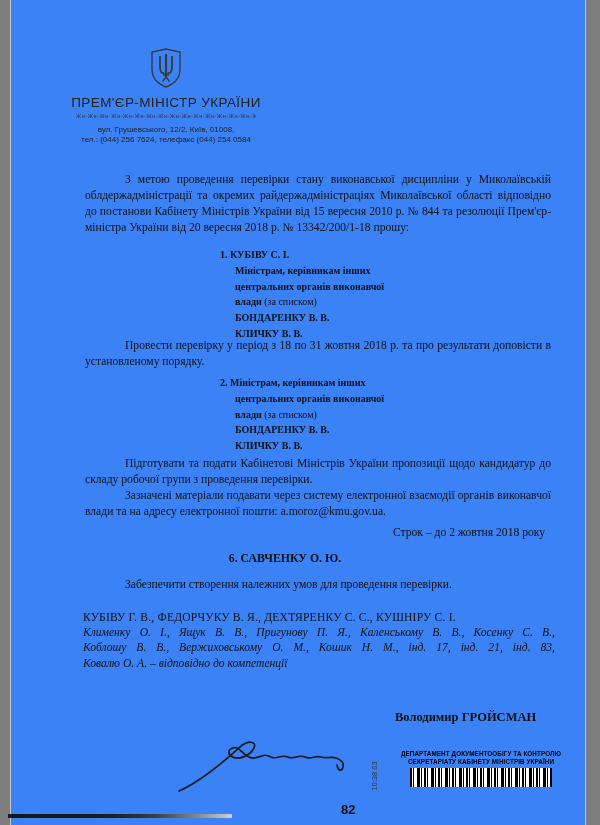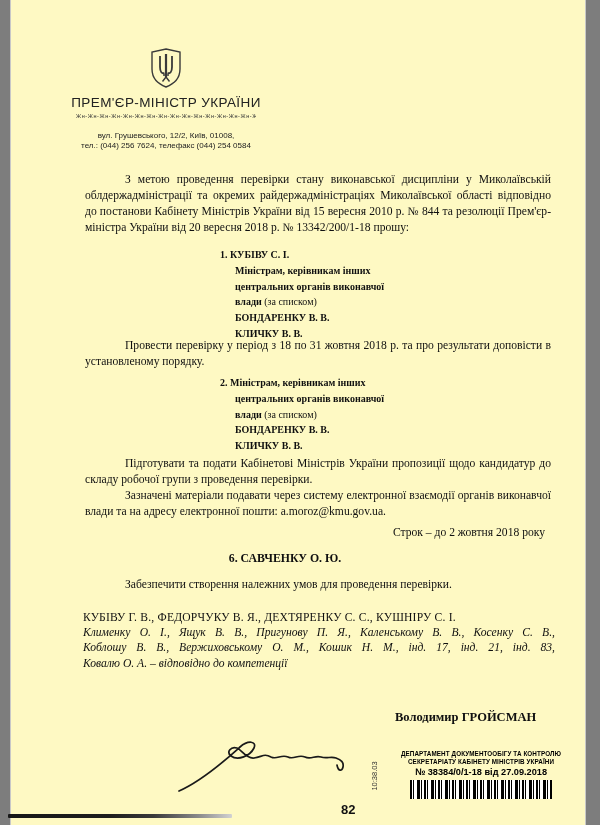--- a/index.html
+++ b/index.html
@@ -1,28 +1,28 @@
 <!DOCTYPE html>
 <html><head>
 <meta charset="utf-8">
 <style>
   html,body{margin:0;padding:0;}
   body{width:600px;height:825px;background:#9a9a9a;font-family:"Liberation Serif",serif;}
-  .stage{position:relative;width:600px;height:825px;background:#fef9c3;overflow:hidden;}
+  .stage{position:relative;width:600px;height:825px;background:#3b82f6;overflow:hidden;}
   .edge{position:absolute;top:0;height:825px;}
   .edge-left{left:0;width:10px;background:#7d7d7d;border-right:1px solid #c8c8c8;}
   .edge-right{right:0;width:14px;background:#7d7d7d;border-left:1px solid #c8c8c8;}
 
   
   .letterhead{position:absolute;left:55px;top:48px;width:222px;text-align:center;color:#1c1c1c;}
   .emblem{display:block;margin:0 auto;}
   .org-title{margin-top:7px;font-family:"Liberation Sans",sans-serif;font-size:13.5px;letter-spacing:0.4px;color:#222;white-space:nowrap;}
   .lh-divider{margin:3px auto 0;width:180px;font-family:"Liberation Sans",sans-serif;font-size:5.5px;letter-spacing:0.6px;color:#333;white-space:nowrap;overflow:hidden;filter:blur(0.2px);}
   .addr{font-family:"Liberation Sans",sans-serif;font-size:8px;line-height:10px;color:#222;white-space:nowrap;}
-  .addr-1{margin-top:12px;}
+  .addr-1{margin-top:6px;}
 
   
   .para{position:absolute;left:85px;width:466px;font-size:11.6px;line-height:15.9px;color:#101010;text-align:justify;}
   .indent{text-indent:40px;}
   .intro{top:172px;}
   .inspection{top:338px;}
   .duo{top:456px;}
   .duo p{margin:0;text-indent:40px;}
   .deadline{position:absolute;left:85px;top:526px;width:460px;text-align:right;font-size:11.6px;color:#101010;}
   .h3line{position:absolute;left:85px;top:551px;width:400px;text-align:center;font-weight:bold;font-size:11.8px;color:#101010;}
@@ -117,20 +117,19 @@
 
   <div class="signer">Володимир ГРОЙСМАН</div>
 
   <svg class="sig-svg" width="200" height="62" viewBox="0 0 200 62">
     <path d="M3 55 C28 44 54 20 64 11 C72 4 81 5 78 12 C74 20 62 25 55 20 C50 16 55 10 61 12 C66 14 70 23 78 22 C86 21 88 17 95 21 C101 24 105 18 112 21 C118 24 122 18 129 21 C135 24 139 19 145 21 C151 23 155 20 160 22 C165 24 168 26 167 31 C166 36 162 35 161 29" fill="none" stroke="#1a1a1a" stroke-width="1.7" stroke-linecap="round"></path>
   </svg>
 
   <div class="stamp">
     <div class="stamp-s">ДЕПАРТАМЕНТ ДОКУМЕНТООБІГУ ТА КОНТРОЛЮ</div>
     <div class="stamp-s">СЕКРЕТАРІАТУ КАБІНЕТУ МІНІСТРІВ УКРАЇНИ</div>
-    <div class="stamp-n">№ 38384/0/1-18 від 27.09.2018</div>
     <div class="barcode"></div>
   </div>
 
   <div class="page-num">82</div>
   <div class="scan-time">10:38.03</div>
   <div class="artifact"></div>
 </div>
 
 </body></html>

